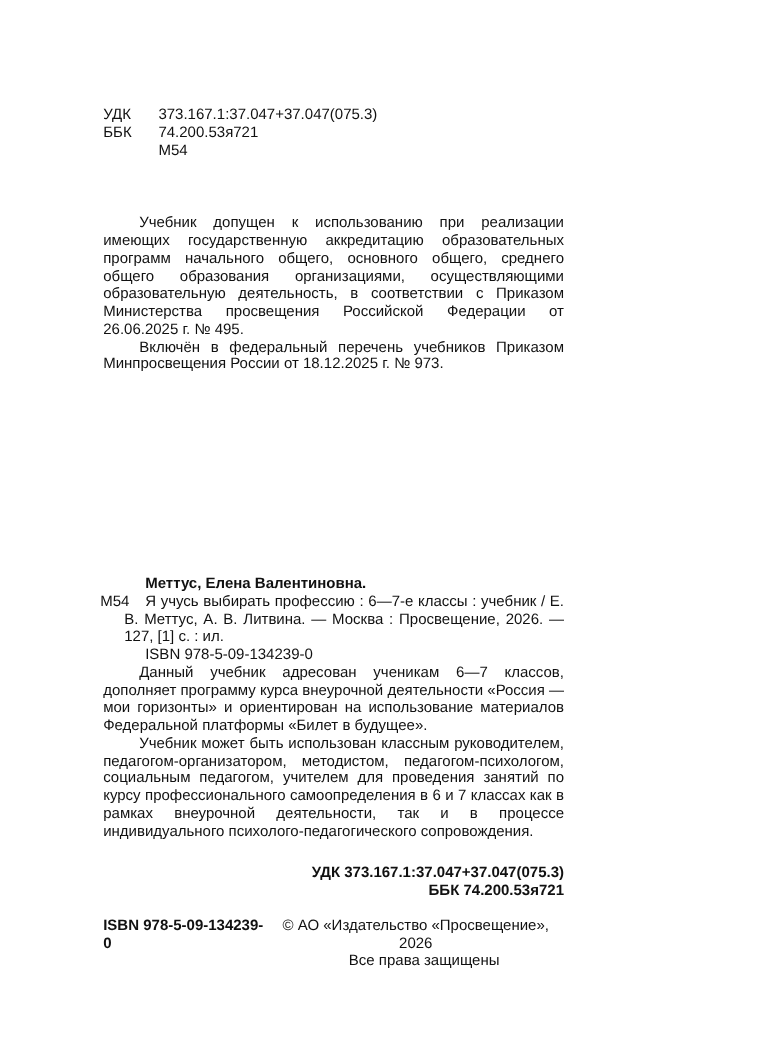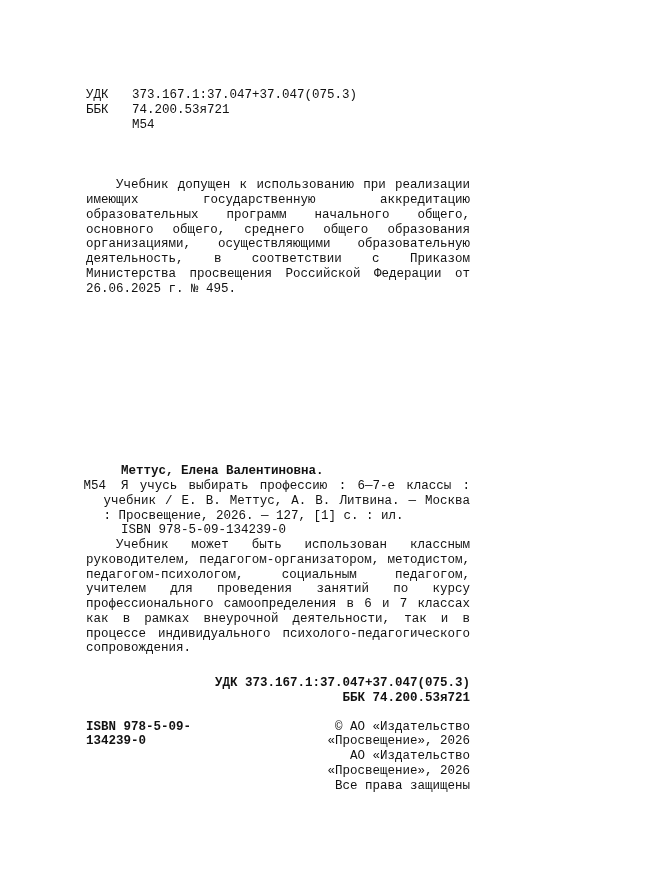--- a/index.html
+++ b/index.html
@@ -7,21 +7,21 @@
     padding: 0;
     background: #ffffff;
   }
   .page {
     position: relative;
     width: 540px;
     height: 869px;
     background: #ffffff;
     box-sizing: border-box;
     padding: 88px 70px 0 86px;
-    font-family: Liberation Mono, monospace;
+    font-family: Liberation Sans, sans-serif;
     font-size: 12.5px;
     line-height: 1.18;
     color: #111111;
     overflow: hidden;
   }
   p { margin: 0; }
 
   
   .codes-top { margin-bottom: 46px; }
   .codes-top .row { white-space: nowrap; }
@@ -70,62 +70,63 @@
   }
 
   
   .footer {
     margin-top: 14px;
     display: flex;
     justify-content: space-between;
     align-items: flex-start;
   }
   .footer-isbn { font-weight: bold; }
-  .copyright { text-align: right; }
+  .copyright { text-align: center; }
   .copyright .indent { padding-left: 14px; }
 </style>
 </head>
 <body>
 
 <div class="page">
 
   <div class="codes-top">
     <div class="row">
       <span class="lbl">УДК</span><span>373.167.1:37.047+37.047(075.3)</span>
     </div>
     <div class="row">
       <span class="lbl">ББК</span><span>74.200.53я721</span>
     </div>
     <div class="row m54-row">М54</div>
   </div>
 
   <div class="approval">
     <p>Учебник допущен к использованию при реализации имеющих государственную аккредитацию образовательных программ начального общего, основного общего, среднего общего образования организациями, осуществляющими образовательную деятельность, в соответствии с Приказом Министерства просвещения Российской Федерации от 26.06.2025 г. № 495.</p>
+    <p>Включён в федеральный перечень учебников Приказом Минпросвещения России от 18.12.2025 г. № 973.</p>
   </div>
 
   <div class="bib">
     <p class="bib-author">Меттус, Елена Валентиновна.</p>
     <div class="bib-entry-wrap">
       <span class="bib-code">М54</span>
       <p class="bib-entry">Я учусь выбирать профессию : 6—7-е классы : учебник / Е. В. Меттус, А. В. Литвина. — Москва : Просвещение, 2026. — 127, [1] с. : ил.</p>
     </div>
     <p class="bib-isbn">ISBN 978-5-09-134239-0</p>
   </div>
 
   <div class="annotation">
+    <p>Данный учебник адресован ученикам 6—7 классов, дополняет программу курса внеурочной деятельности «Россия — мои горизонты» и ориентирован на использование материалов Федеральной платформы «Билет в будущее».</p>
     <p>Учебник может быть использован классным руководителем, педагогом-организатором, методистом, педагогом-психологом, социальным педагогом, учителем для проведения занятий по курсу профессионального самоопределения в 6 и 7 классах как в рамках внеурочной деятельности, так и в процессе индивидуального психолого-педагогического сопровождения.</p>
   </div>
 
   <div class="codes-bottom">
     <p>УДК 373.167.1:37.047+37.047(075.3)</p>
     <p>ББК 74.200.53я721</p>
   </div>
 
   <div class="footer">
     <div class="footer-isbn">ISBN 978-5-09-134239-0</div>
     <div class="copyright">
       <p>© АО «Издательство «Просвещение», 2026</p>
-      <p class="indent">АО «Издательство «Просвещение», 2026</p>
       <p class="indent">Все права защищены</p>
     </div>
   </div>
 
 </div>
 
 </body></html>

